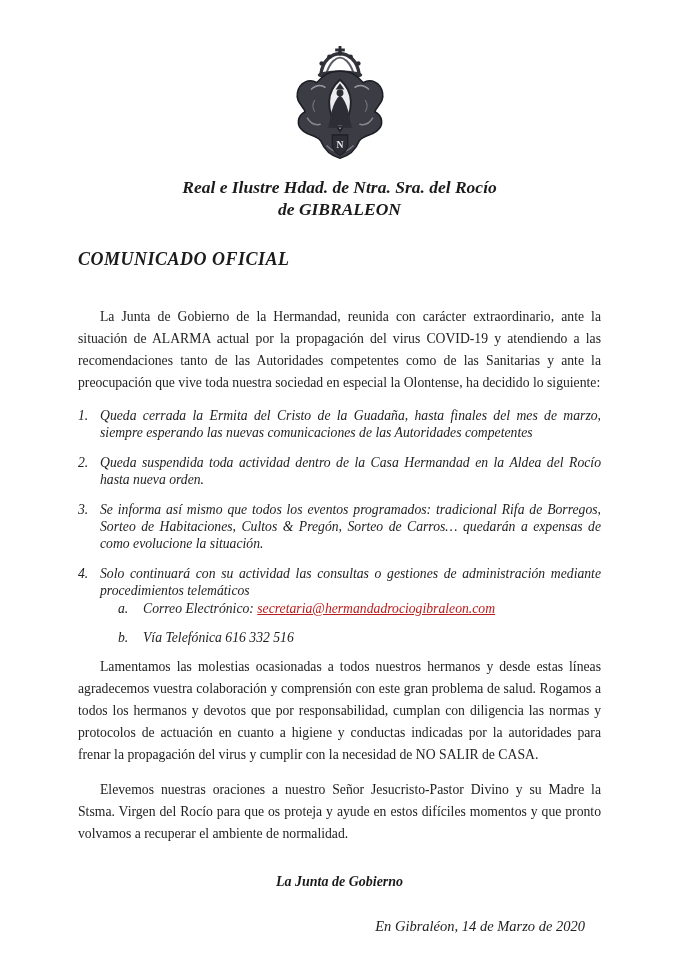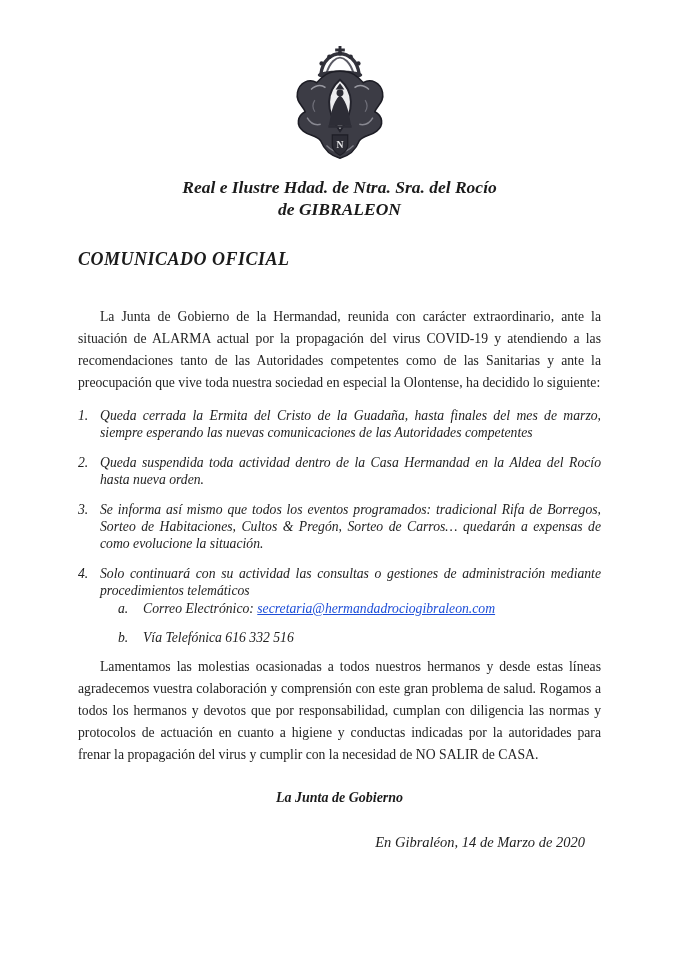--- a/index.html
+++ b/index.html
@@ -39,38 +39,38 @@
     letter-spacing: 0.5px;
     color: #1b1b1b;
   }
   .body-par {
     font-size: 13.7px;
     line-height: 22px;
     text-align: justify;
     text-indent: 22px;
     margin: 0 0 13px 0;
   }
-  .body-par.thanks { margin-bottom: 23px; }
+  .body-par.thanks { margin-bottom: 13px; }
   .body-par.prayer { margin-bottom: 28px; }
   .resolutions { margin: 0 0 10px 0; padding: 0; list-style: none; }
   .resolutions li {
     display: flex;
     font-style: italic;
     font-size: 13.7px;
     line-height: 17.4px;
     margin-bottom: 12px;
   }
   .resolutions li:last-child { margin-bottom: 0; }
   .res-num { width: 22px; flex: 0 0 22px; }
   .res-text { flex: 1; text-align: justify; }
   .sublist { margin: 0 0 0 18px; padding: 0; list-style: none; }
   .sublist li { display: flex; font-style: italic; }
   .sub-letter { width: 25px; flex: 0 0 25px; }
   .email-link {
-    color: #1d4ed8;
+    color: #b91c1c;
     text-decoration: underline;
     cursor: pointer;
   }
   .signature {
     text-align: center;
     font-weight: bold;
     font-style: italic;
     font-size: 14px;
     line-height: 18px;
     margin: 0 0 26px 0;
@@ -173,18 +173,19 @@
             <span class="sub-letter">b.</span>
             <span>Vía Telefónica 616 332 516</span>
           </li>
         </ol>
       </span>
     </li>
   </ol>
 
   <p class="body-par thanks">Lamentamos las molestias ocasionadas a todos nuestros hermanos y desde estas líneas agradecemos vuestra colaboración y comprensión con este gran problema de salud. Rogamos a todos los hermanos y devotos que por responsabilidad, cumplan con diligencia las normas y protocolos de actuación en cuanto a higiene y conductas indicadas por la autoridades para frenar la propagación del virus y cumplir con la necesidad de NO SALIR de CASA.</p>
 
+  <p class="body-par prayer">Elevemos nuestras oraciones a nuestro Señor Jesucristo-Pastor Divino y su Madre la Stsma. Virgen del Rocío para que os proteja y ayude en estos difíciles momentos y que pronto volvamos a recuperar el ambiente de normalidad.</p>
 
   <p class="signature">La Junta de Gobierno</p>
 
   <p class="dateline">En Gibraléon, 14 de Marzo de 2020</p>
 
 </div>
 
 </body></html>

